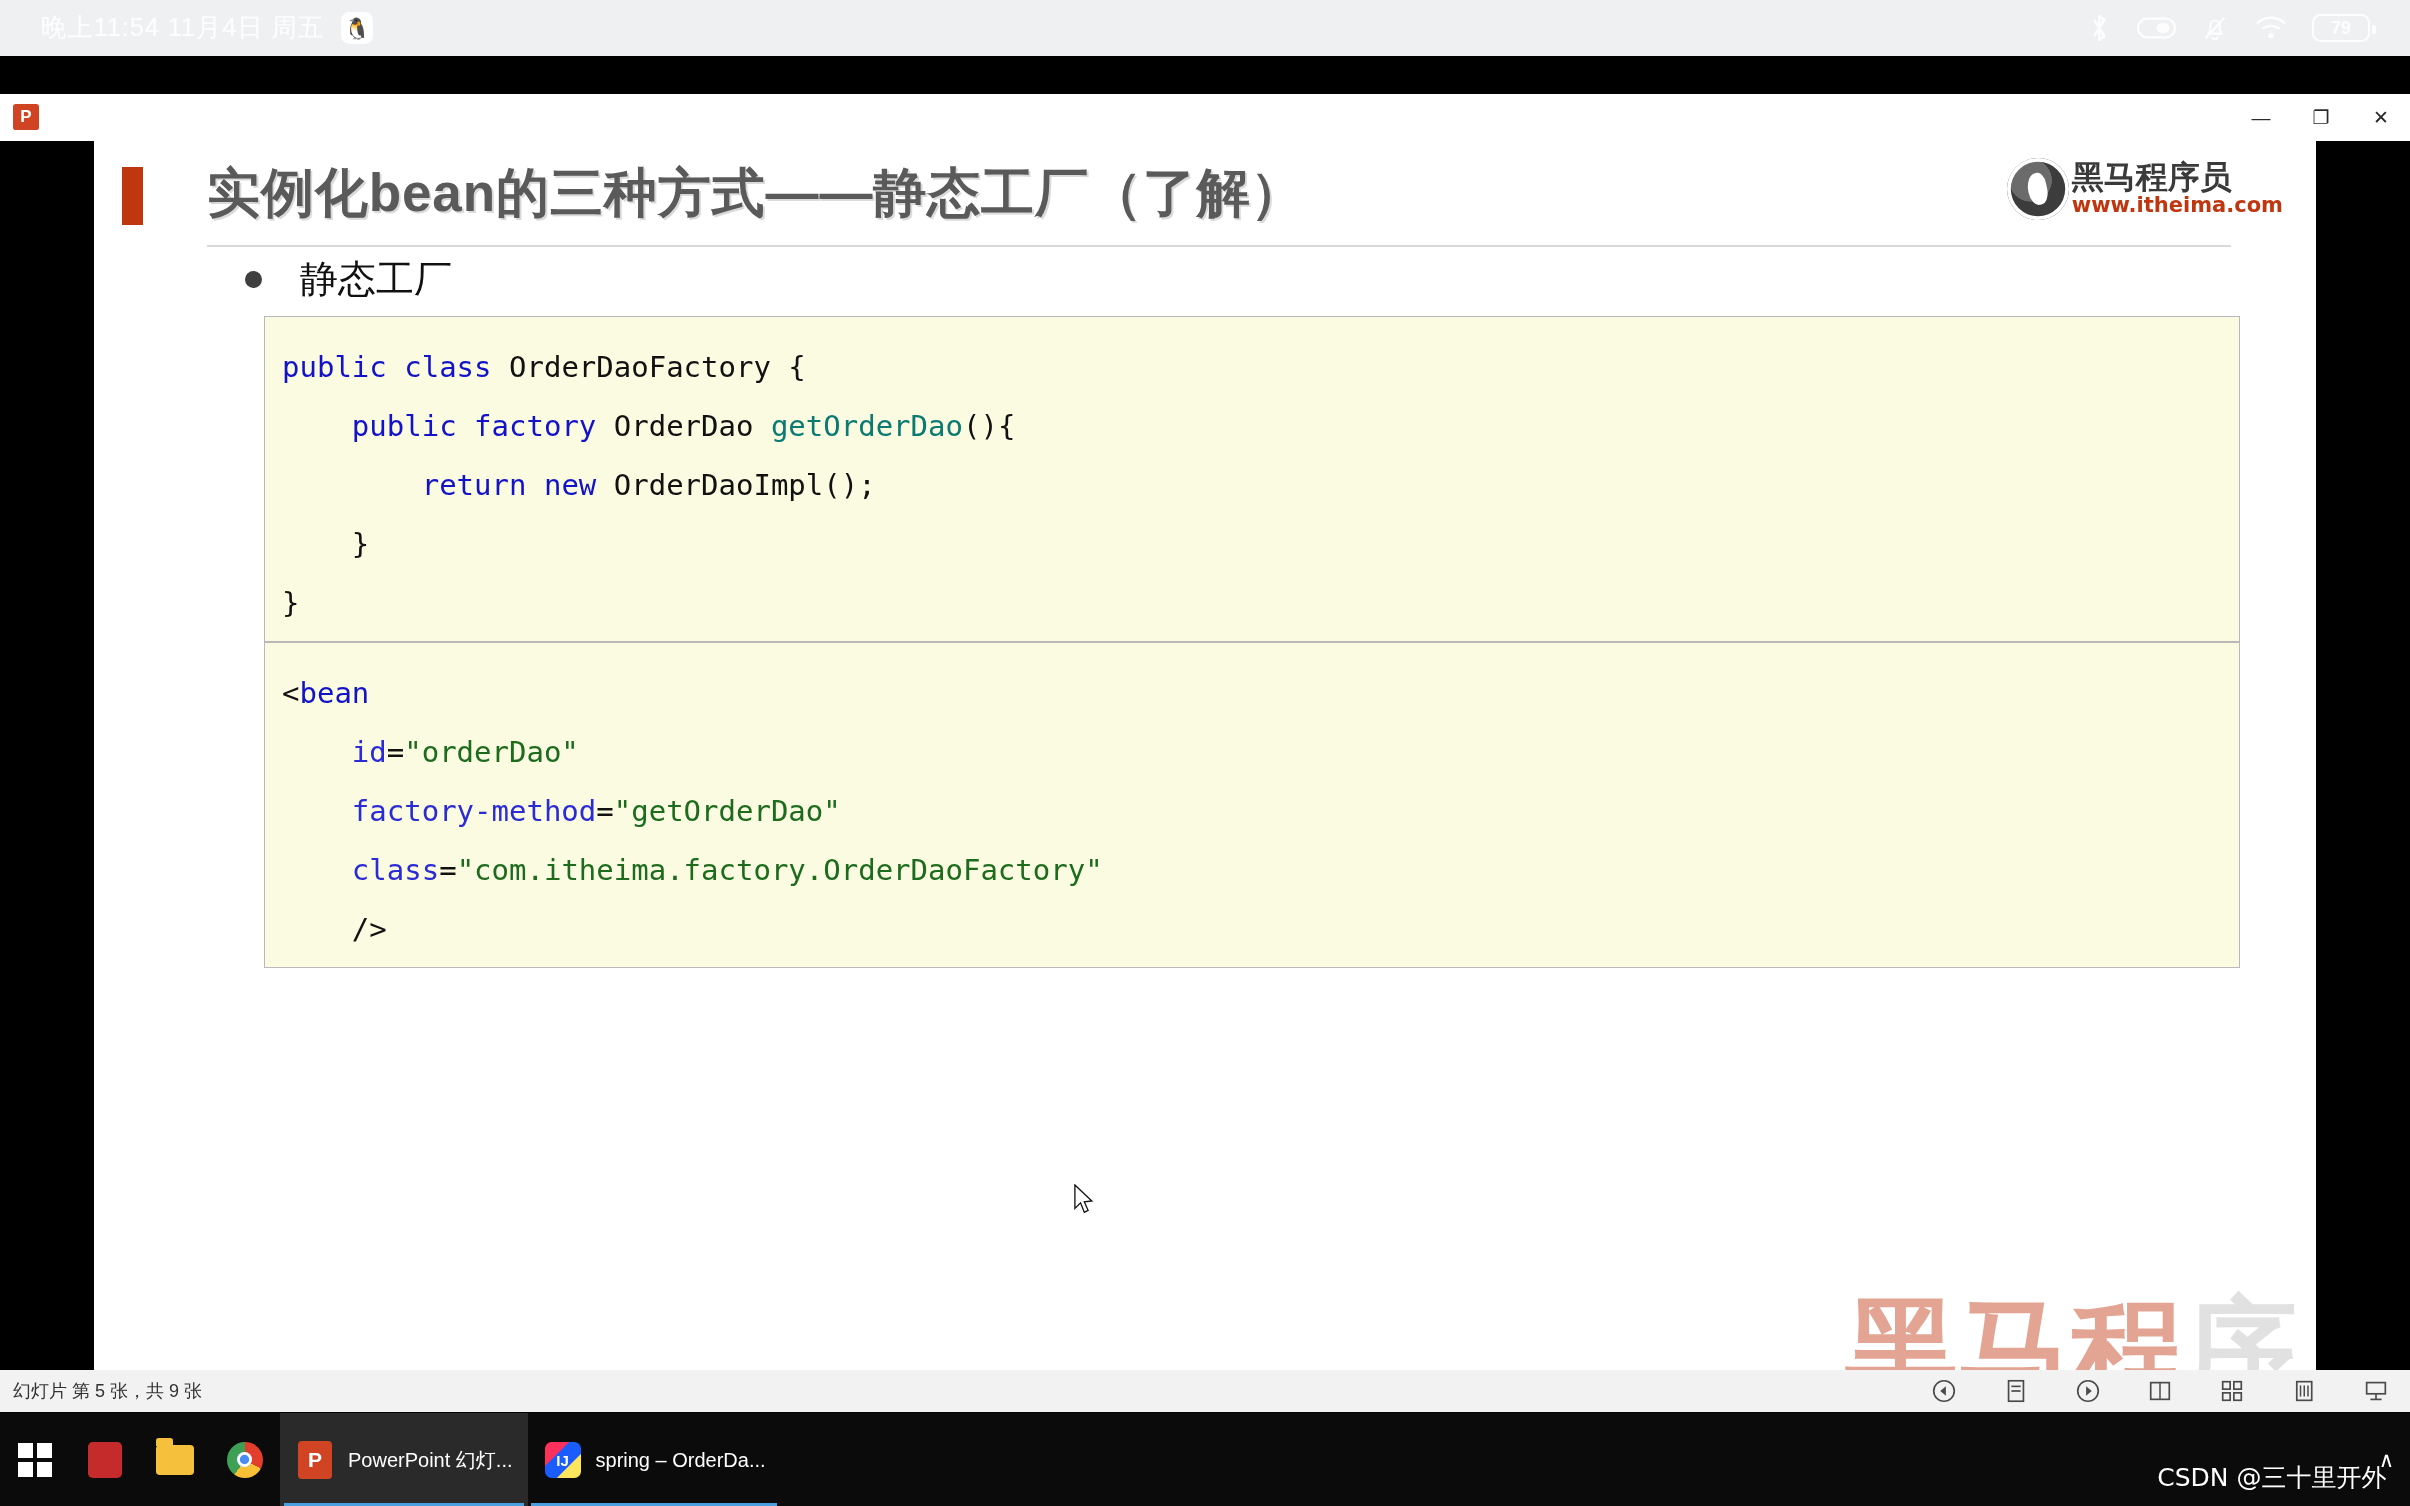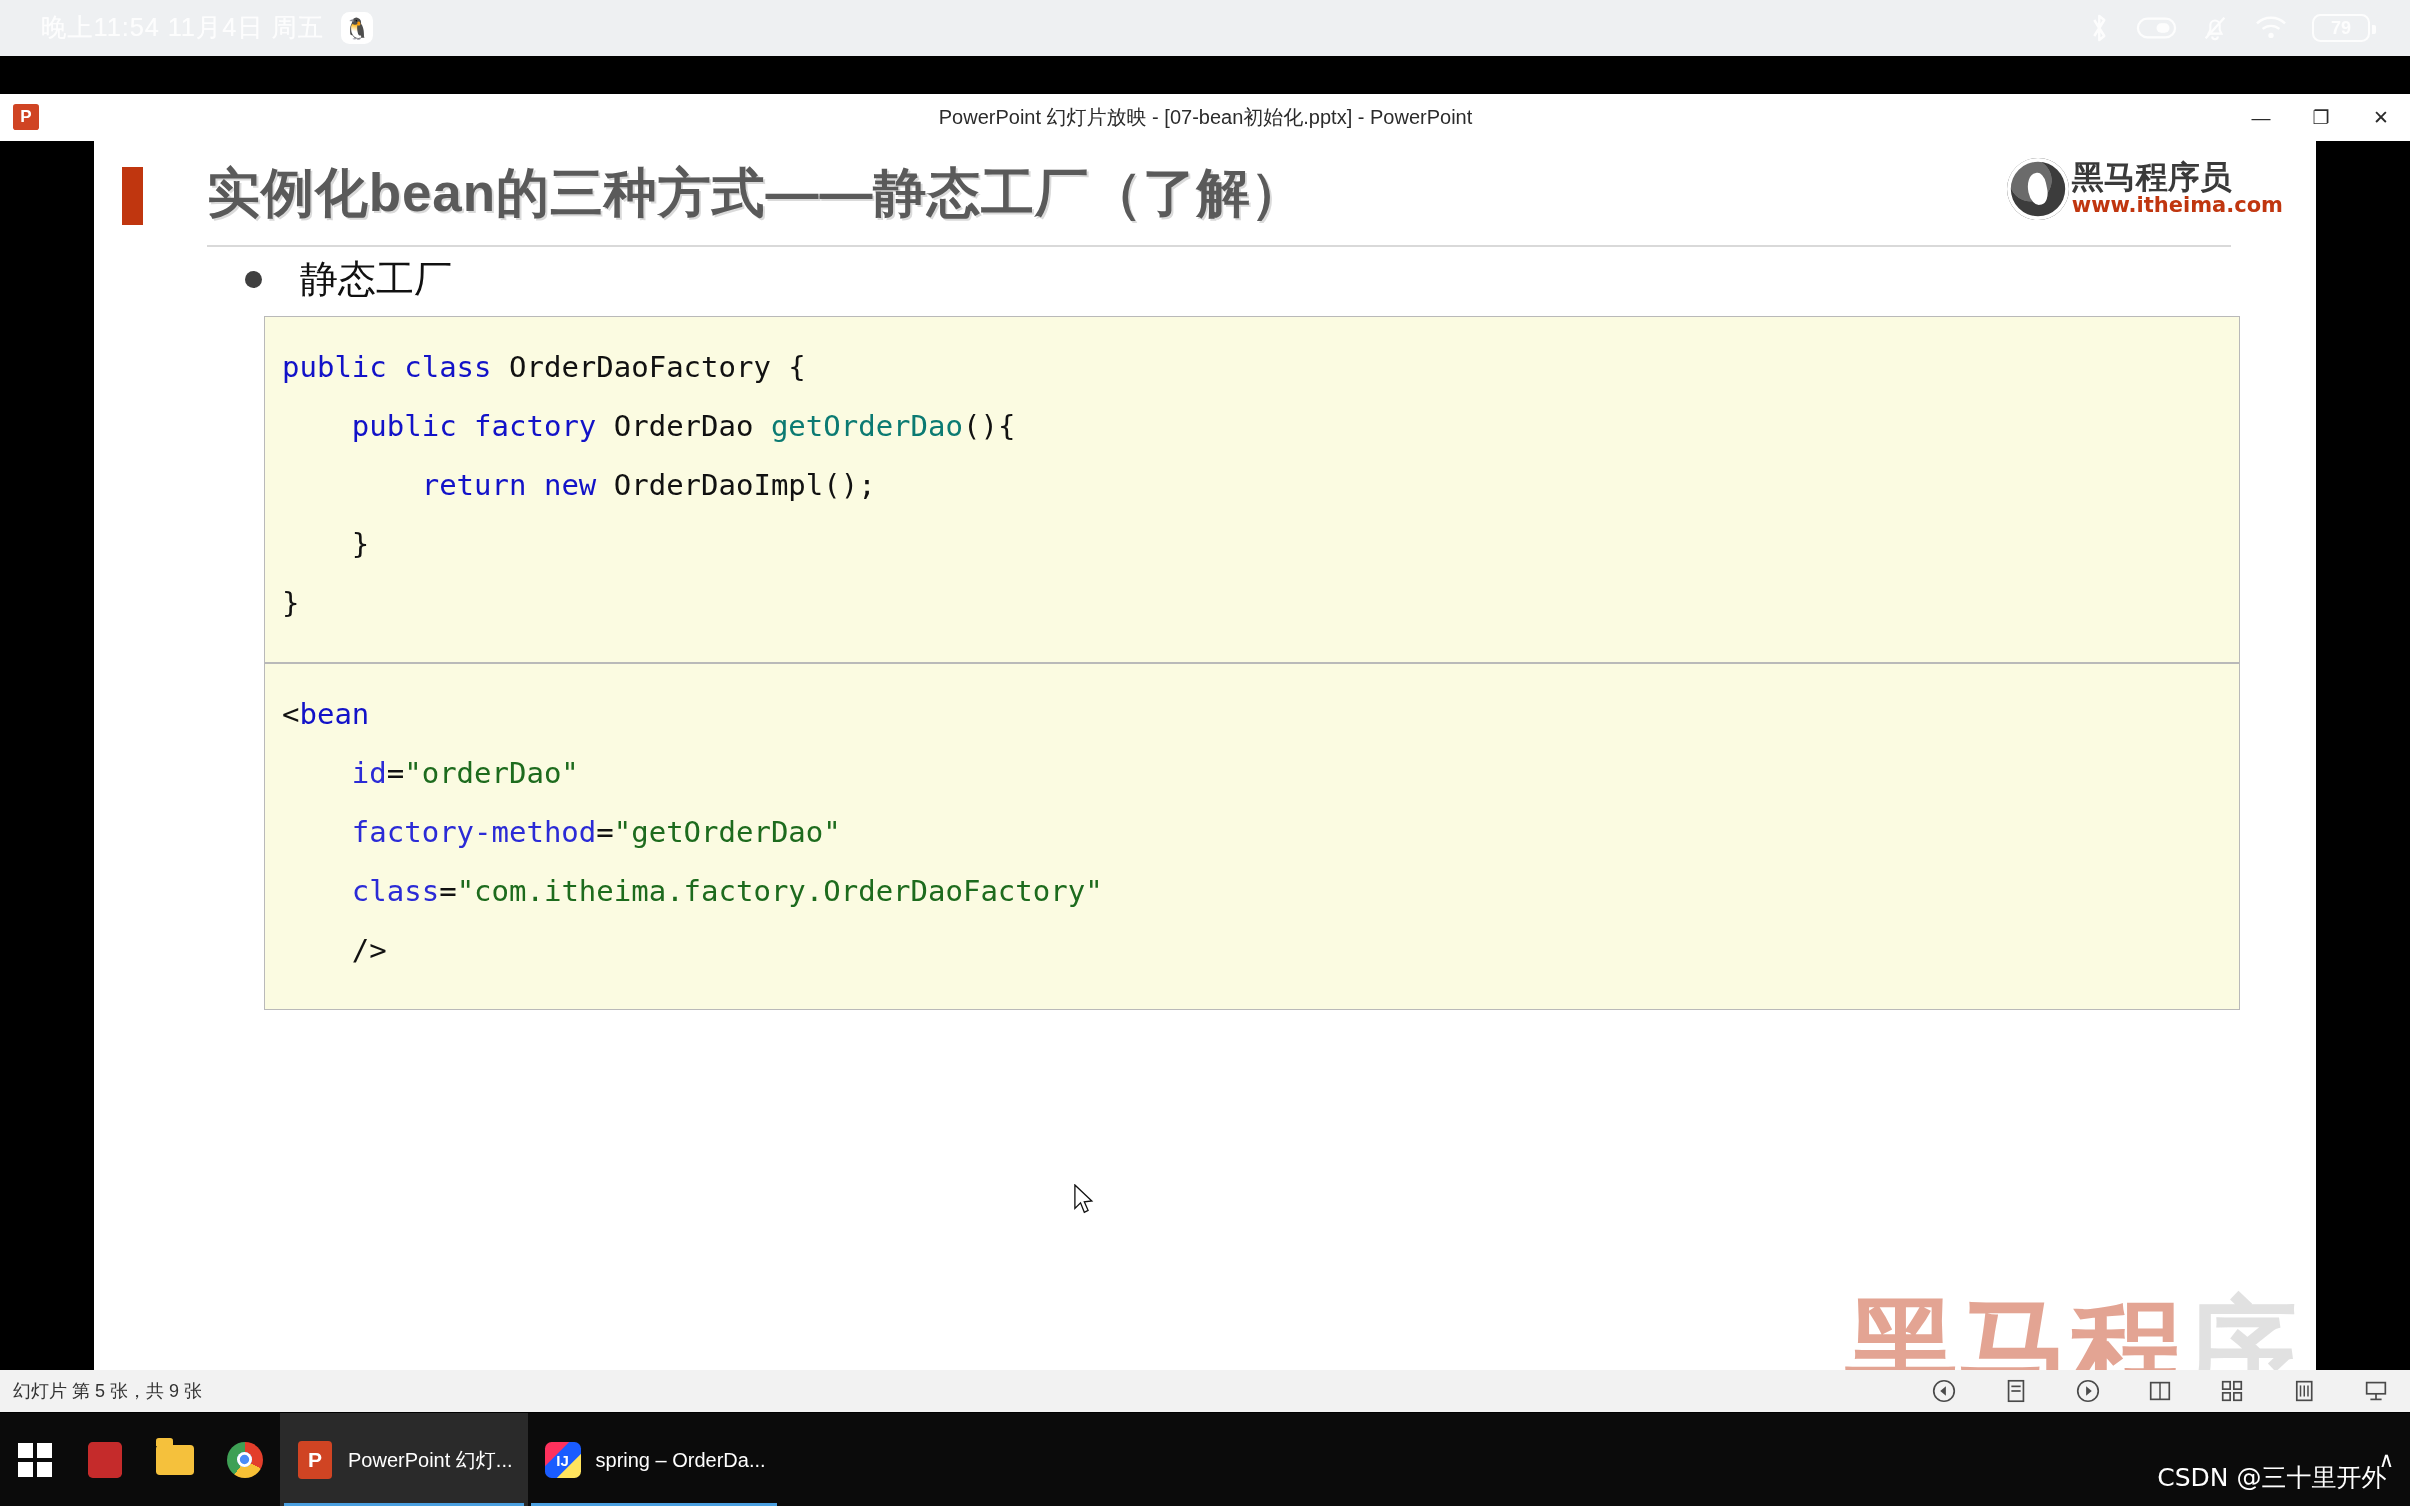--- a/index.html
+++ b/index.html
@@ -107,21 +107,21 @@
 
   .slide-body { position: relative; padding: 0 38px; }
   .bullet-row { display: flex; align-items: center; gap: 38px; margin: 0 0 11.3px 113px; }
   .bullet-dot { width: 17px; height: 17px; border-radius: 50%; background: #3f3f3f; flex: none; }
   .bullet-text {
     font-size: 38px; color: #111; font-family: "DejaVu Sans", sans-serif;
   }
 
   .codebox {
     margin: 0 38px 0 132px; background: #fbfbe1; border: 0.9px solid #b9b9b9;
-    padding: 21px 0 29px 0;
+    padding: 21px 0 8px 0;
   }
   .code-line {
     font-family: "DejaVu Sans Mono", "Liberation Mono", monospace;
     font-size: 29px; line-height: 59px; color: #111; white-space: pre;
     padding-left: 17px;
   }
   .kw  { color: #1212c8; }
   .mth { color: #0b7a72; }
   .tag { color: #1212c8; }
   .att { color: #2b2bd6; }
@@ -229,21 +229,20 @@
       <span class="battery">
         <span>79</span>
       </span>
     </div>
   </div>
 
   <div class="ppt-window">
 
     <div class="ppt-titlebar">
       <div class="ppt-appicon">P</div>
-      <div class="ppt-title">PowerPoint 幻灯片放映 - [07-bean初始化.pptx] - PowerPoint</div>
       <div class="win-controls">
         <div class="win-btn">—</div>
         <div class="win-btn">❐</div>
         <div class="win-btn close">✕</div>
       </div>
     </div>
 
     <div class="slide">
 
       <div class="slide-header">

